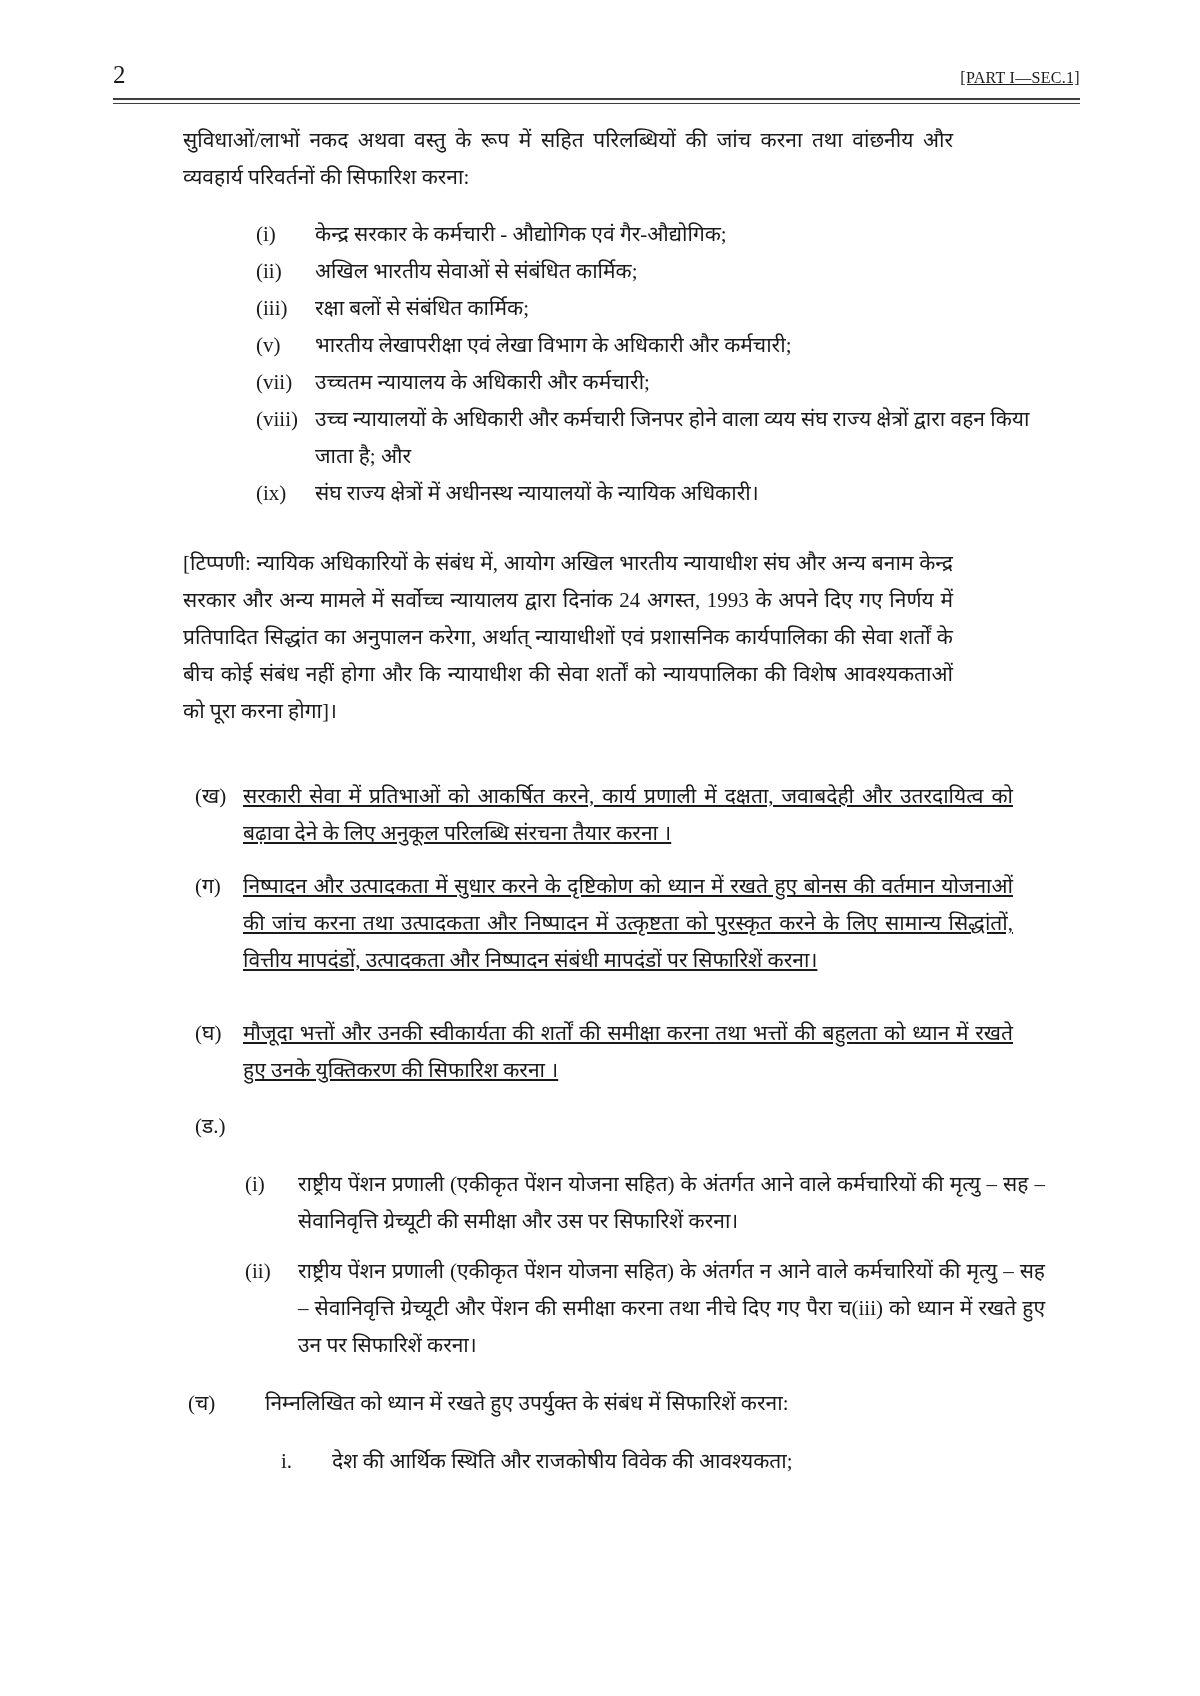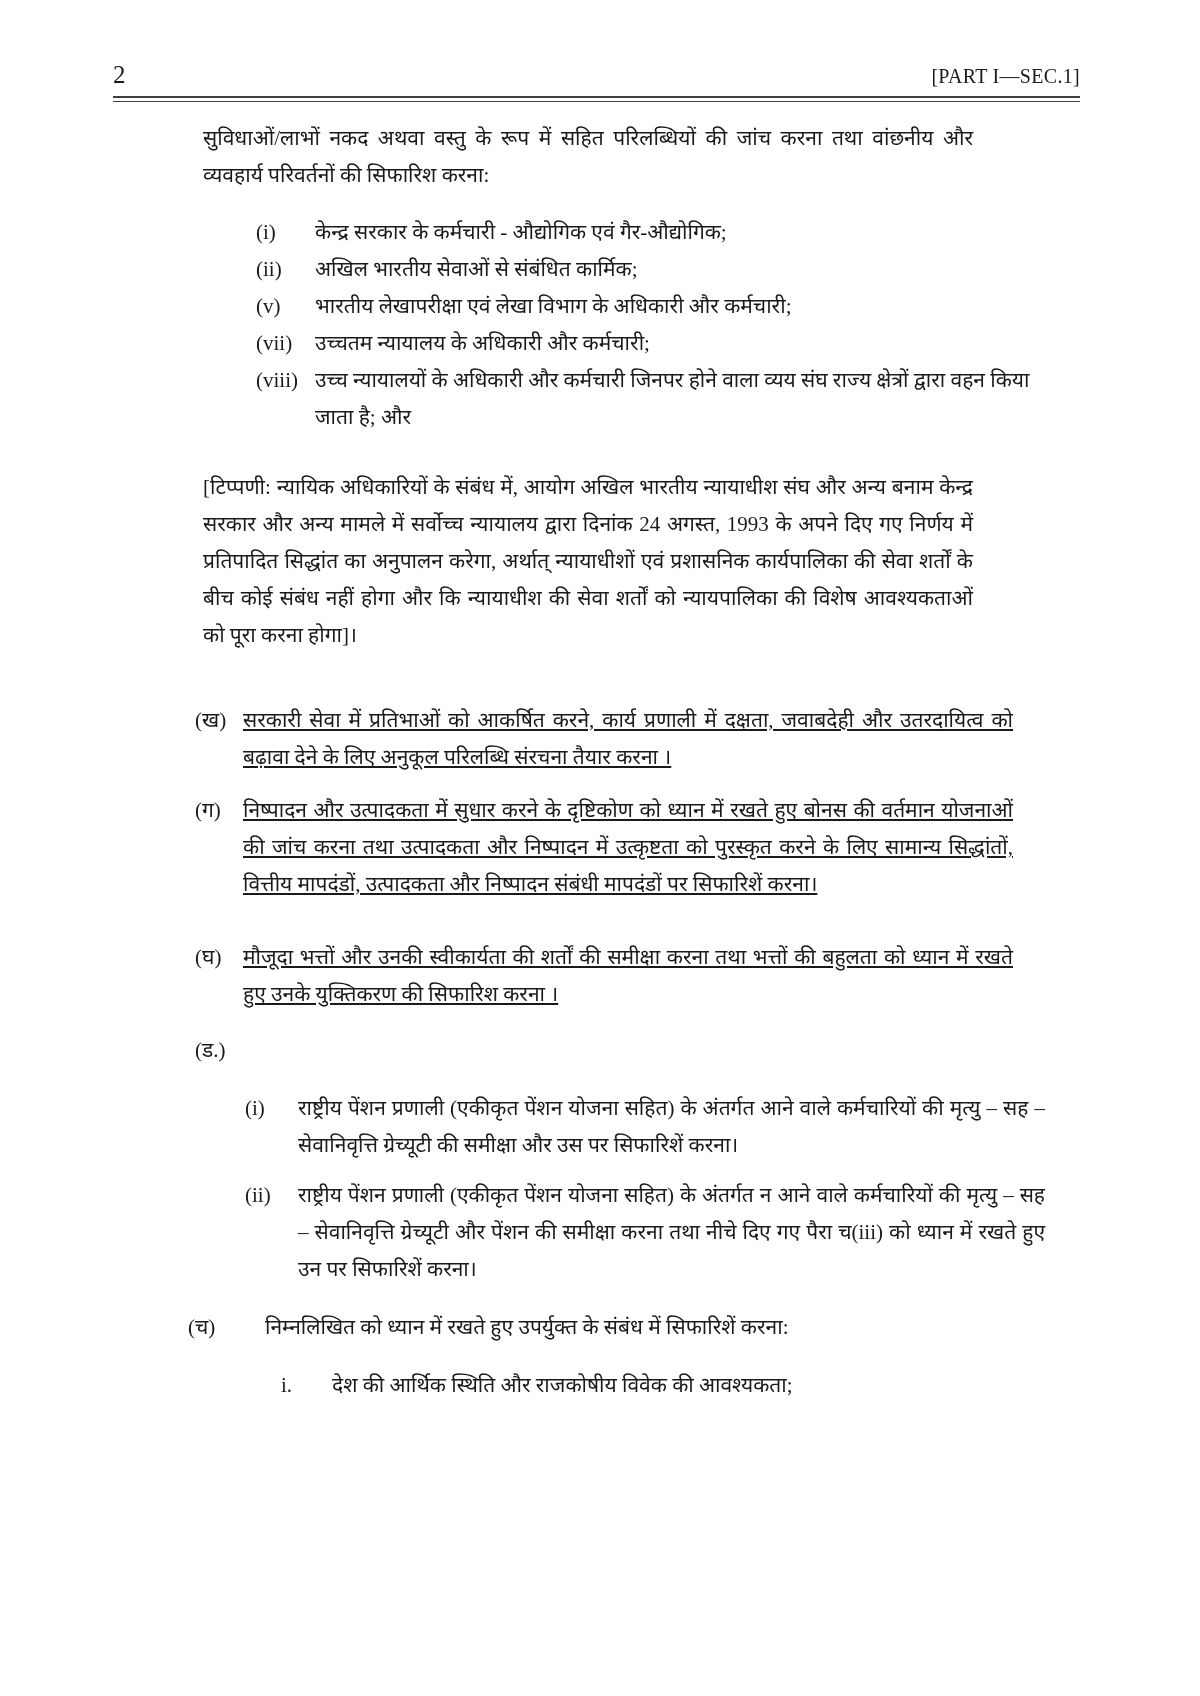--- a/index.html
+++ b/index.html
@@ -13,29 +13,29 @@
     overflow:hidden;
   }
   .content{margin-left:113px;width:967px;}
   
   .header-row{
     display:flex;justify-content:space-between;align-items:baseline;
     padding-top:62px;
   }
   .page-number{font-size:25px;line-height:26px;}
   .gazette-title{font-size:21px;letter-spacing:0.6px;line-height:26px;}
-  .part-section{font-size:20px;letter-spacing:0.3px;line-height:26px;}
+  .part-section{font-size:16px;letter-spacing:0.3px;line-height:26px;text-decoration:underline;}
   .double-rule{
     margin-top:7px;height:3px;
     border-top:2px solid #3f3f3f;
     border-bottom:1px solid #3f3f3f;
   }
   
   .body-text{font-size:21px;line-height:37px;}
-  .para{width:770px;margin-left:90px;text-align:justify;}
+  .para{width:770px;margin-left:70px;text-align:justify;}
   .intro{margin-top:18px;}
   .roman-list{margin-top:20px;}
   .roman-item{display:flex;margin-left:143px;width:800px;}
   .r-label{flex:0 0 59px;}
   .r-text{flex:1;}
   .note{margin-top:33px;}
   .note .bold{font-weight:normal;}
   .lettered{display:flex;margin-left:82px;width:818px;}
   .l-label{flex:0 0 48px;}
   .l-text{flex:1;text-align:justify;text-decoration:underline;}
@@ -72,30 +72,38 @@
     <div class="body-text roman-list">
       <div class="roman-item">
         <span class="r-label">(i)</span>
         <div class="r-text">केन्द्र सरकार के कर्मचारी - औद्योगिक एवं गैर-औद्योगिक;</div>
       </div>
       <div class="roman-item">
         <span class="r-label">(ii)</span>
         <div class="r-text">अखिल भारतीय सेवाओं से संबंधित कार्मिक;</div>
       </div>
       <div class="roman-item">
+        <span class="r-label">(iii)</span>
+        <div class="r-text">रक्षा बलों से संबंधित कार्मिक;</div>
+      </div>
+      <div class="roman-item">
         <span class="r-label">(v)</span>
         <div class="r-text">भारतीय लेखापरीक्षा एवं लेखा विभाग के अधिकारी और कर्मचारी;</div>
       </div>
       <div class="roman-item">
         <span class="r-label">(vii)</span>
         <div class="r-text">उच्चतम न्यायालय के अधिकारी और कर्मचारी;</div>
       </div>
       <div class="roman-item">
         <span class="r-label">(viii)</span>
         <div class="r-text">उच्च न्यायालयों के अधिकारी और कर्मचारी जिनपर होने वाला व्यय संघ राज्य क्षेत्रों द्वारा वहन किया जाता है; और</div>
+      </div>
+      <div class="roman-item">
+        <span class="r-label">(ix)</span>
+        <div class="r-text">संघ राज्य क्षेत्रों में अधीनस्थ न्यायालयों के न्यायिक अधिकारी।</div>
       </div>
     </div>
 
     <div class="body-text para note"><span class="bold">[टिप्पणी:</span><span> न्यायिक अधिकारियों के संबंध में, आयोग अखिल भारतीय न्यायाधीश संघ और अन्य बनाम केन्द्र सरकार और अन्य मामले में सर्वोच्च न्यायालय द्वारा दिनांक 24 अगस्त, 1993 के अपने दिए गए निर्णय में प्रतिपादित सिद्धांत का अनुपालन करेगा, अर्थात् न्यायाधीशों एवं प्रशासनिक कार्यपालिका की सेवा शर्तों के बीच कोई संबंध नहीं होगा और कि न्यायाधीश की सेवा शर्तों को न्यायपालिका की विशेष आवश्यकताओं को पूरा करना होगा]।</span></div>
 
     <div class="body-text lettered sec-kha">
       <span class="l-label">(ख)</span>
       <div class="l-text">सरकारी सेवा में प्रतिभाओं को आकर्षित करने, कार्य प्रणाली में दक्षता, जवाबदेही और उतरदायित्व को बढ़ावा देने के लिए अनुकूल परिलब्धि संरचना तैयार करना ।</div>
     </div>
     <div class="body-text lettered sec-ga">

